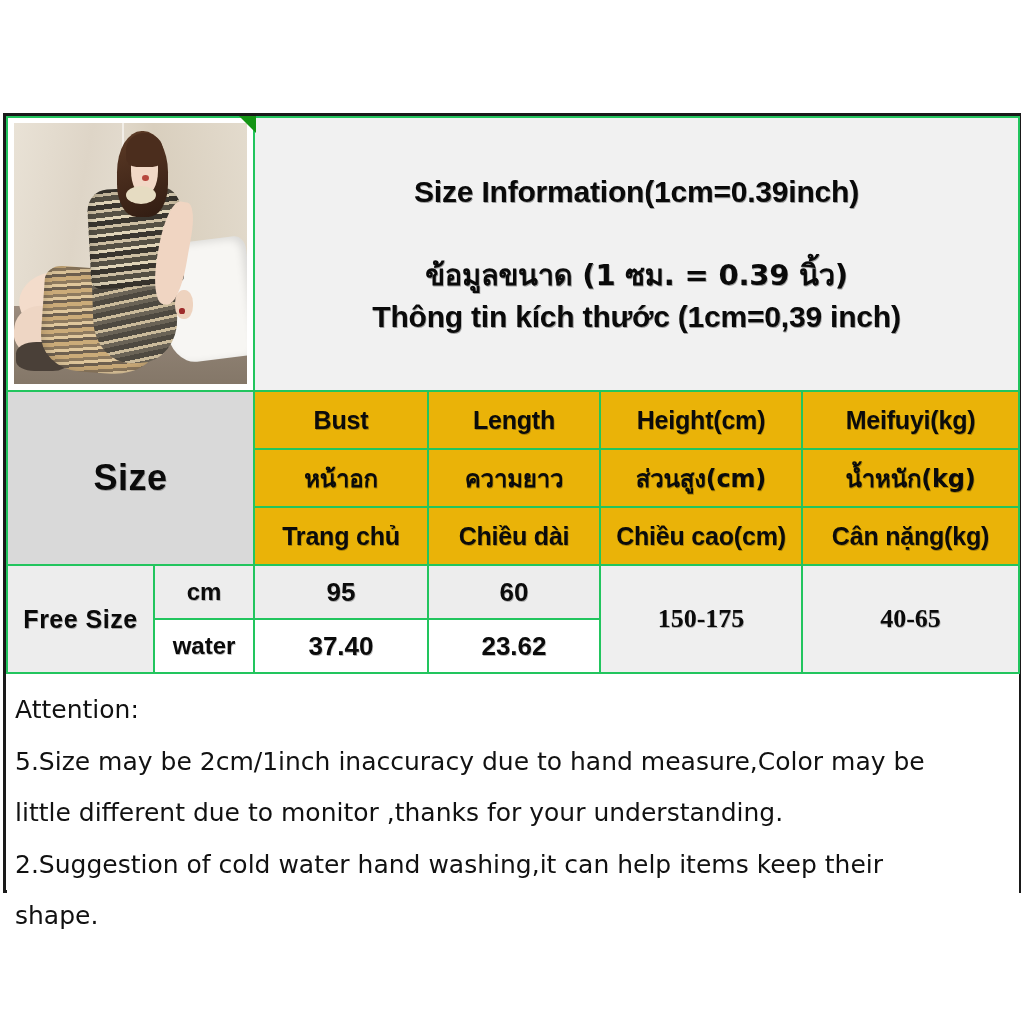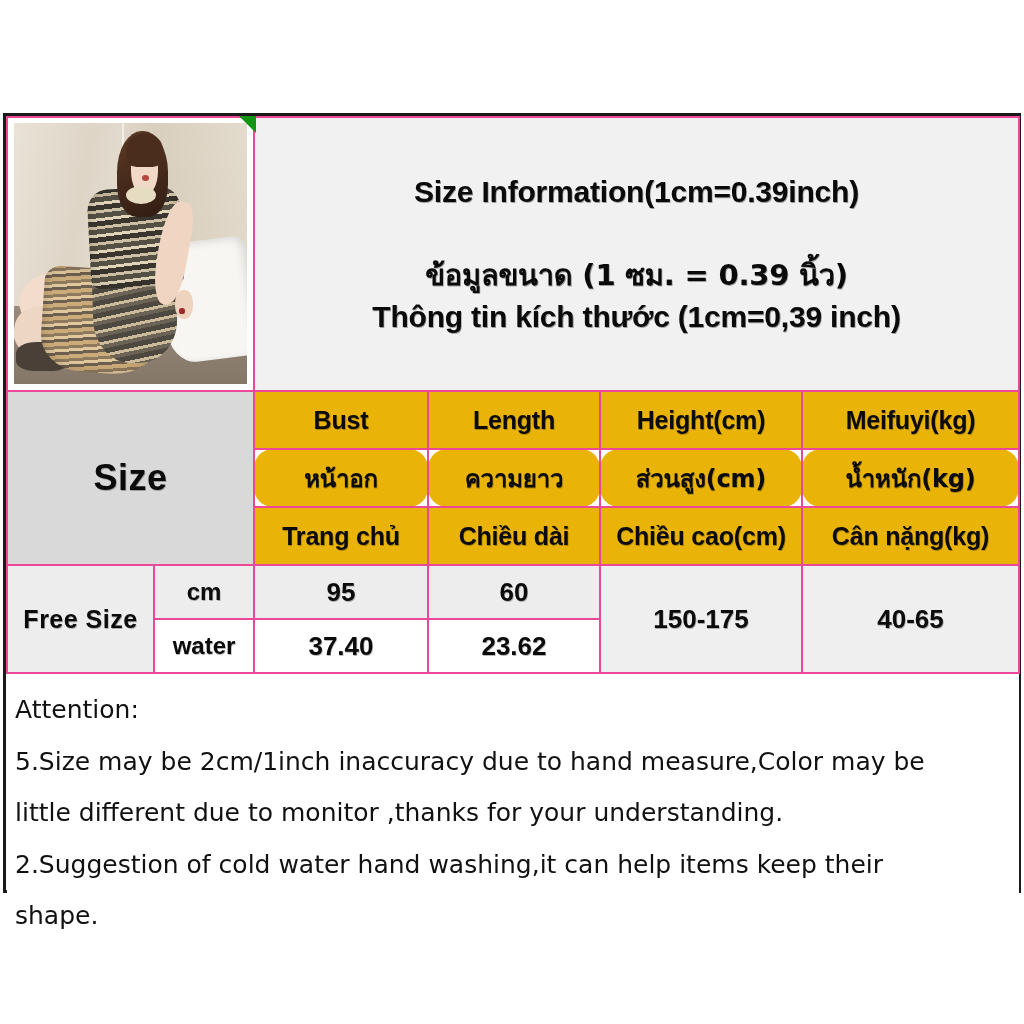--- a/index.html
+++ b/index.html
@@ -44,21 +44,21 @@
     box-sizing: border-box;
     background: #ffffff;
   }
 
   table.size-table {
     width: 100%;
     border-collapse: collapse;
     table-layout: fixed;
   }
   table.size-table td {
-    border: 2px solid #ec4899;
+    border: 2px solid #22c55e;
     padding: 0;
     text-align: center;
     vertical-align: middle;
     color: #0b0b0b;
     font-weight: bold;
     text-shadow: 0.7px 0.7px 0 rgba(0,0,0,0.28);
   }
 
   
   col.c-size1 { width: 147px; }
@@ -186,21 +186,20 @@
   }
   .hdr {
     background: #eab308;
     font-size: 25px;
     height: 56px;
     letter-spacing: -0.2px;
   }
   .hdr.thai {
     font-family: "DejaVu Sans", "Liberation Sans", sans-serif;
     font-size: 24px;
-    border-radius: 19px;
   }
   .hdr.viet {
     font-size: 25px;
   }
 
   
   .free-size-cell {
     background: #d9d9d9;
     font-size: 25px;
     letter-spacing: 0.5px;
@@ -209,20 +208,21 @@
     font-size: 24px;
     height: 52px;
     margin-left: 13px;
   }
   .row-cm td { background: #ededed; }
   .row-in td { background: #ffffff; }
   .val-cell { font-size: 26px; }
   .merged-val {
     background: #efefef !important;
     font-size: 26px;
+    font-family: Liberation Serif, serif;
   }
 
   
   .attention-cell {
     padding: 0 !important;
     background: #ffffff;
     border-left: none !important;
     border-right: none !important;
     border-bottom: none !important;
   }

